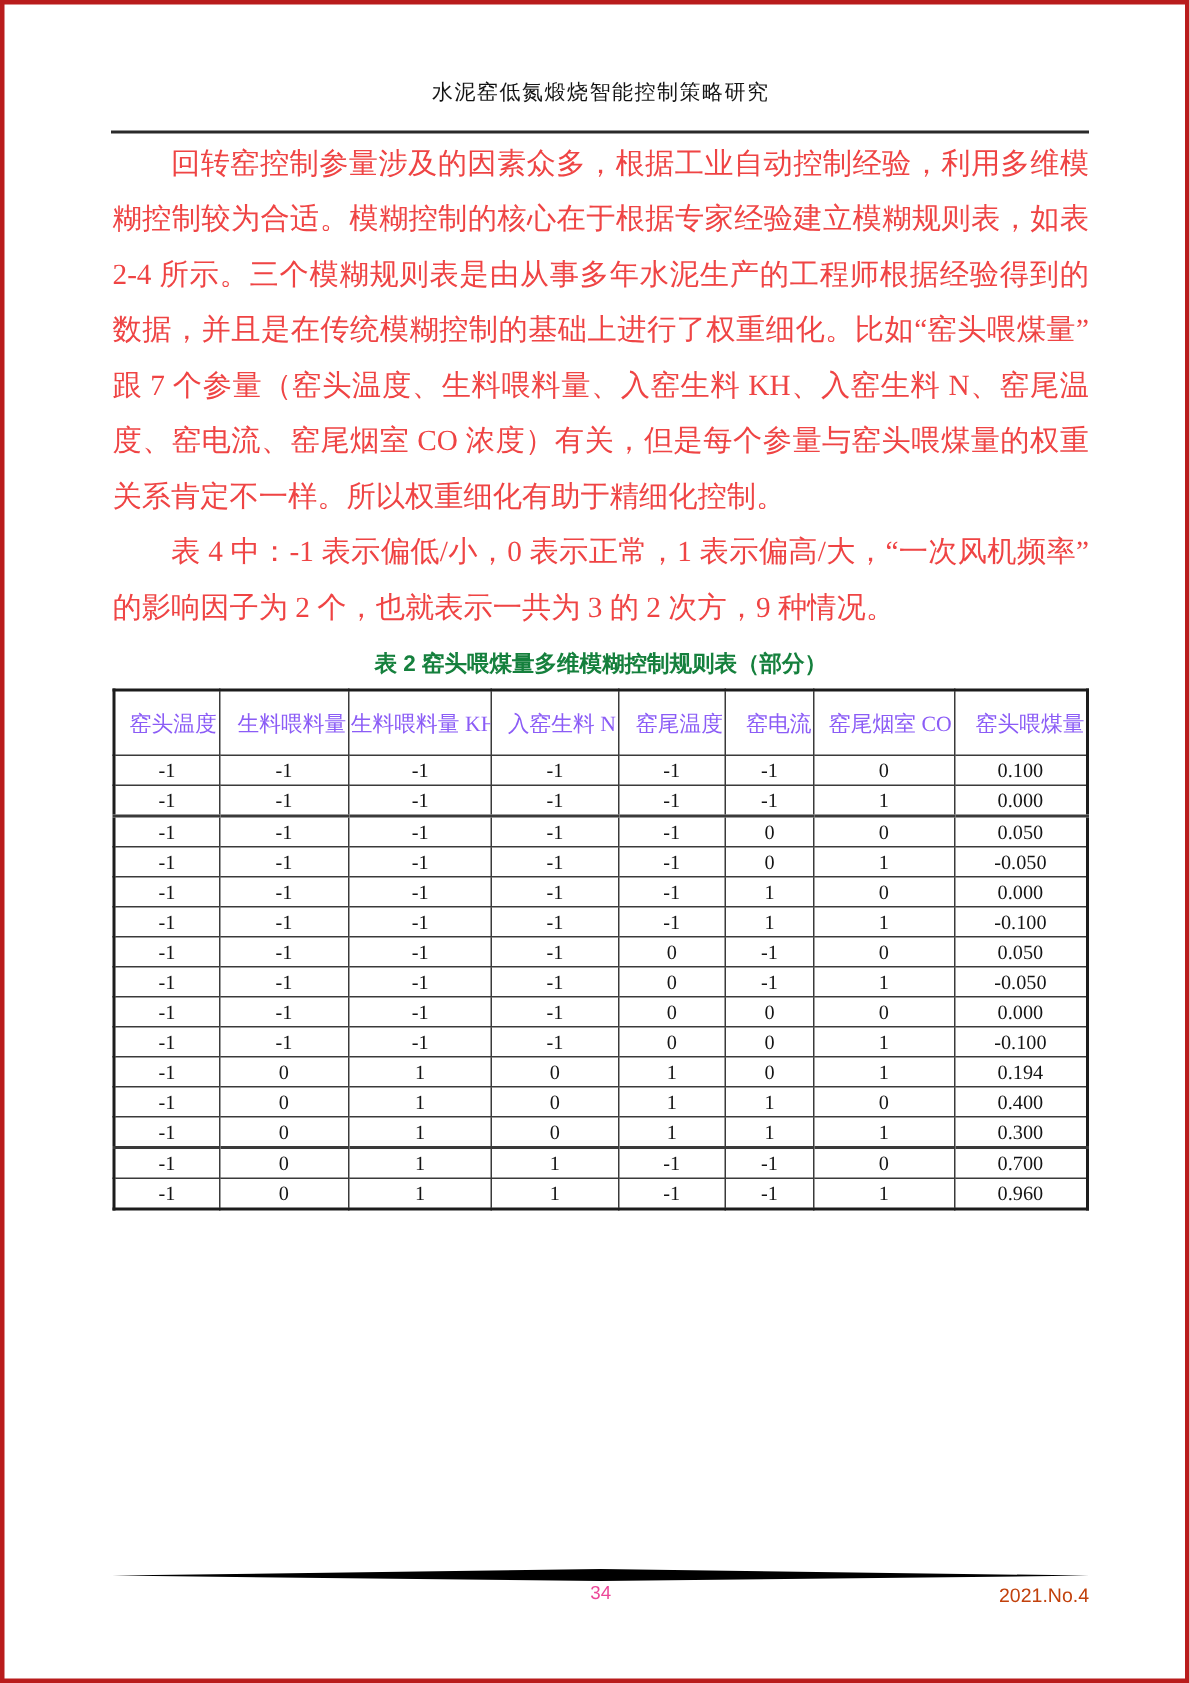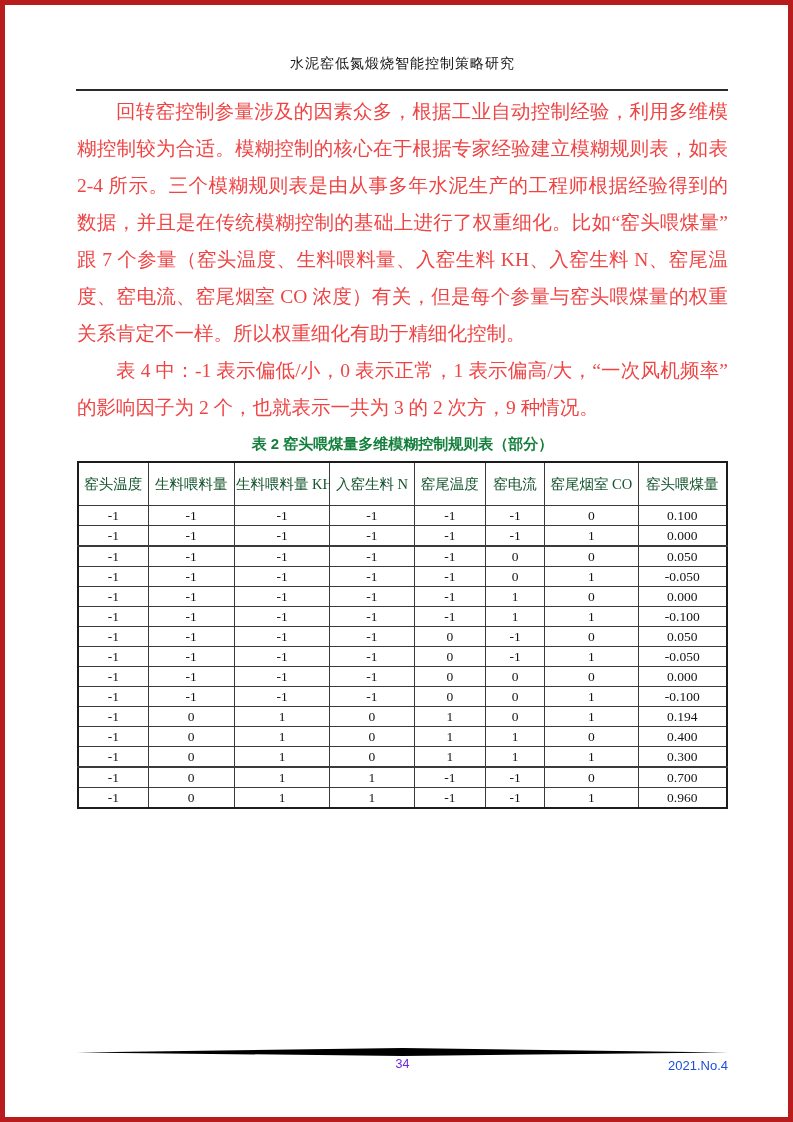--- a/index.html
+++ b/index.html
@@ -1,21 +1,21 @@
 <!DOCTYPE html>
 <html lang="zh"><head>
 <meta charset="utf-8">
 <style>
   html,body { margin:0; padding:0; background:#f4f4f4; }
   .page {
     position:relative;
     width:793px; height:1122px;
     margin:0 auto;
     background:#ffffff;
-    border:5px solid #b91c1c;
+    border:3px solid #b91c1c;
     box-sizing:border-box;
     font-family:"Liberation Serif", serif;
     color:#111111;
     overflow:hidden;
   }
   
   .running-header {
     position:absolute; top:50px; left:72px; width:651px;
     text-align:center;
     font-size:14px; letter-spacing:1px;
@@ -57,47 +57,48 @@
     border:1px solid #3a3a3a;
     text-align:center;
     vertical-align:middle;
     overflow:hidden;
     white-space:nowrap;
   }
   table.rule-table th {
     font-weight:normal;
     font-size:14.5px;
     height:40px;
-    color:#14532d;
+    color:#8b5cf6;
+    text-align:right;
   }
   table.rule-table td {
     font-size:13.5px;
     height:19px;
     padding:0;
     color:#141414;
   }
   tbody tr:nth-child(2) td,
   tbody tr:nth-child(13) td { border-bottom-width:2px; }
   
   .footer-bar {
     position:absolute; top:1043px; left:72px; width:651px; height:8px;
     background:#000000;
     clip-path:polygon(0 55%, 50% 0, 100% 55%, 50% 100%);
   }
   .footer-pagenum {
     position:absolute; top:1052px; left:72px; width:651px;
     text-align:center;
     font-family:"Liberation Sans", sans-serif;
-    font-size:12.5px; color:#6d28d9;
+    font-size:12.5px; color:#ec4899;
   }
   .footer-issue {
     position:absolute; top:1053px; left:72px; width:651px;
     text-align:right;
     font-family:"Liberation Sans", sans-serif;
-    font-size:13px; color:#1d4ed8;
+    font-size:13px; color:#c2410c;
   }
 </style>
 </head>
 <body>
 
 <div class="page">
 
   <div class="running-header">水泥窑低氮煅烧智能控制策略研究</div>
   <div class="header-rule"></div>
 

